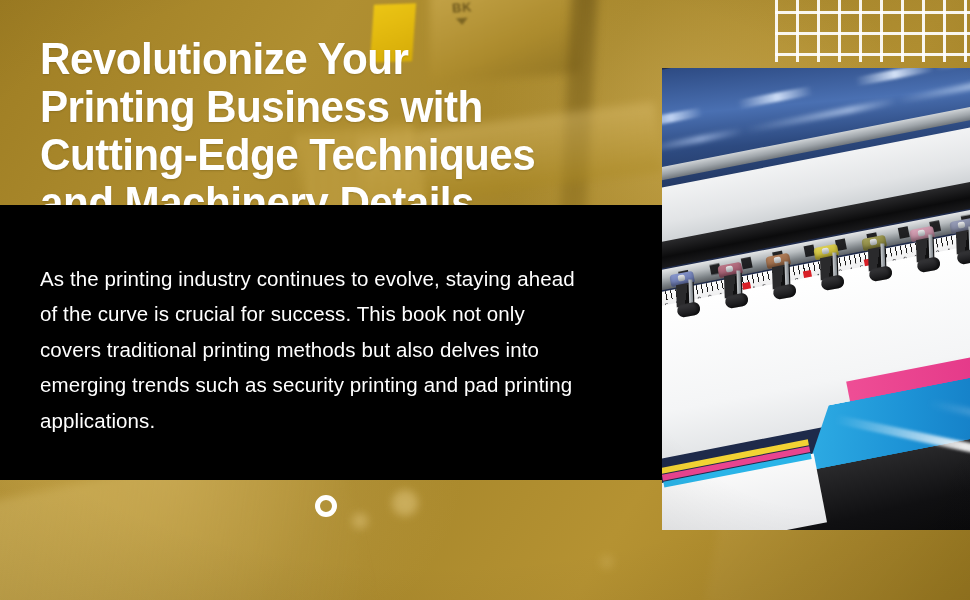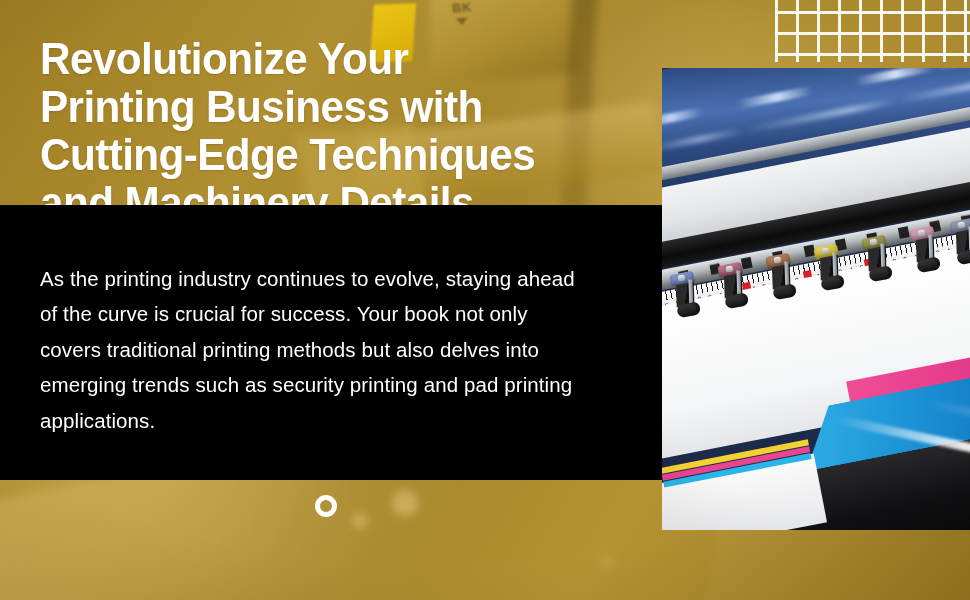--- a/index.html
+++ b/index.html
@@ -405,21 +405,21 @@
   <div class="grid-deco"></div>
 
   <h1 class="headline">
     <span class="hl-line">Revolutionize Your</span>
     <span class="hl-line">Printing Business with</span>
     <span class="hl-line">Cutting-Edge Techniques</span>
     <span class="hl-line">and Machinery Details</span>
   </h1>
 
   <div class="body-panel">
-    <p class="body-text">As the printing industry continues to evolve, staying ahead of the curve is crucial for success. Your book not only covers traditional printing methods but also delves into emerging trends such as security printing and pad printing applications.</p>
+    <p class="body-text">As the printing industry continues to evolve, staying ahead of the curve is crucial for success. This book not only covers traditional printing methods but also delves into emerging trends such as security printing and pad printing applications.</p>
   </div>
 
   <div class="ring-marker"></div>
 
   <div class="photo-panel">
     <div class="ph ph-roller"></div>
     <div class="ph ph-roller-hl"></div>
     <div class="ph ph-roller-hl2"></div>
     <div class="ph ph-greybar"></div>
     <div class="ph ph-white"></div>

